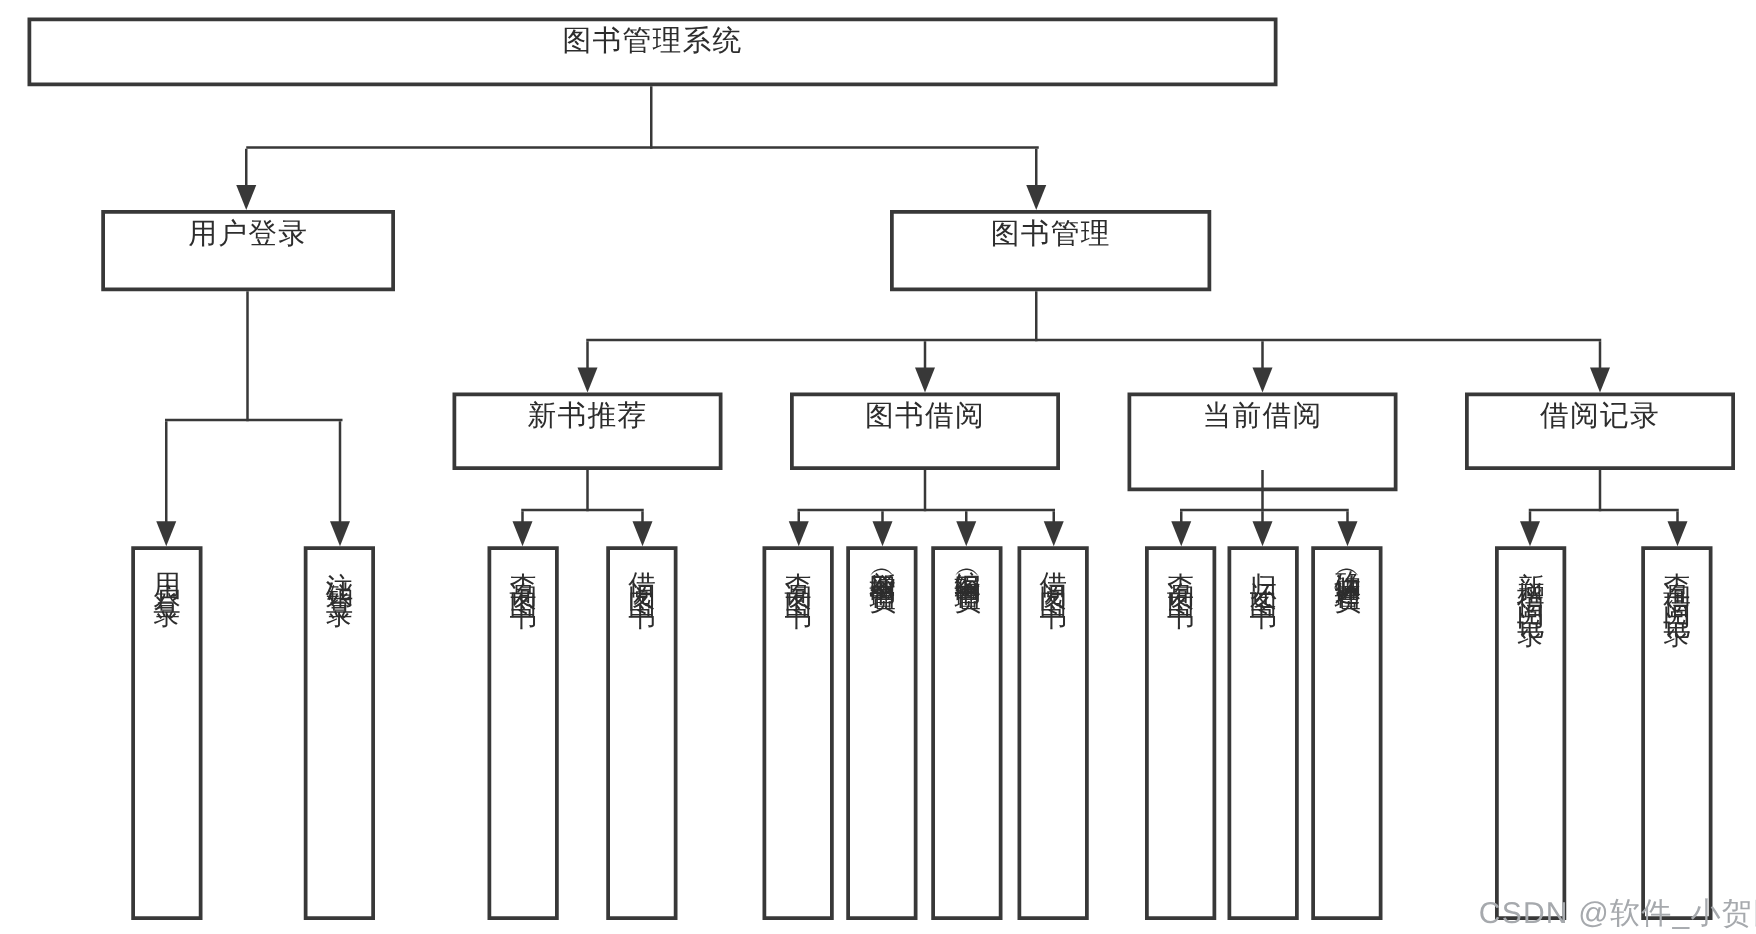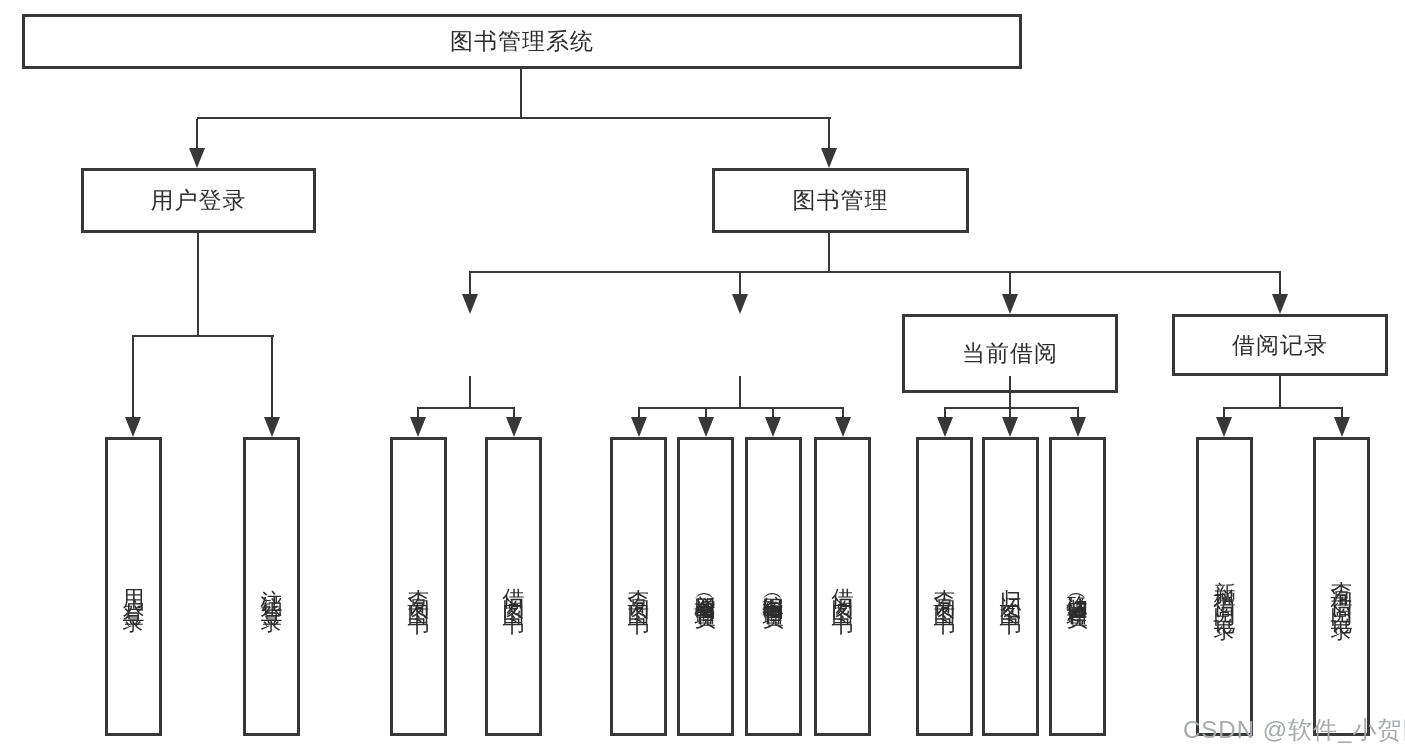--- a/index.html
+++ b/index.html
@@ -2,21 +2,21 @@
 <html><head>
 <meta charset="utf-8">
 <style>
   html,body{margin:0;padding:0;background:#fff;}
   .canvas{
     position:relative;width:1405px;height:747px;background:#ffffff;
     font-family:"Liberation Sans", sans-serif;overflow:hidden;
   }
   .box{
     position:absolute;background:#ffffff;border:3px solid #383838;
-    box-sizing:border-box;display:flex;align-items:center;justify-content:center;
+    box-sizing:border-box;display:flex;align-items:flex-start;justify-content:center;
     color:#2d2d2d;
   }
   .box.h{font-size:23px;letter-spacing:1px;}
   .box.v span{
     writing-mode:vertical-rl;text-orientation:mixed;
     font-size:22px;letter-spacing:8px;line-height:1;
   }
   .box.v.long span{font-size:21px;letter-spacing:2px;}
   .hl{position:absolute;height:2px;background:#383838;}
   .vl{position:absolute;width:2px;background:#383838;}
@@ -45,21 +45,27 @@
   </div>
 
   <div class="box h" style="left:81px;top:168px;width:235px;height:65px">
     <span>用户登录</span>
   </div>
 
   <div class="box h" style="left:712px;top:168px;width:257px;height:65px">
     <span>图书管理</span>
   </div>
 
-
+  <div class="box h" style="left:362px;top:314px;width:216px;height:62px">
+    <span>新书推荐</span>
+  </div>
+
+  <div class="box h" style="left:632px;top:314px;width:216px;height:62px">
+    <span>图书借阅</span>
+  </div>
 
   <div class="box h" style="left:902px;top:314px;width:216px;height:79px">
     <span>当前借阅</span>
   </div>
 
   <div class="box h" style="left:1172px;top:314px;width:216px;height:62px">
     <span>借阅记录</span>
   </div>
 
   <div class="box v" style="left:105px;top:437px;width:57px;height:299px">

